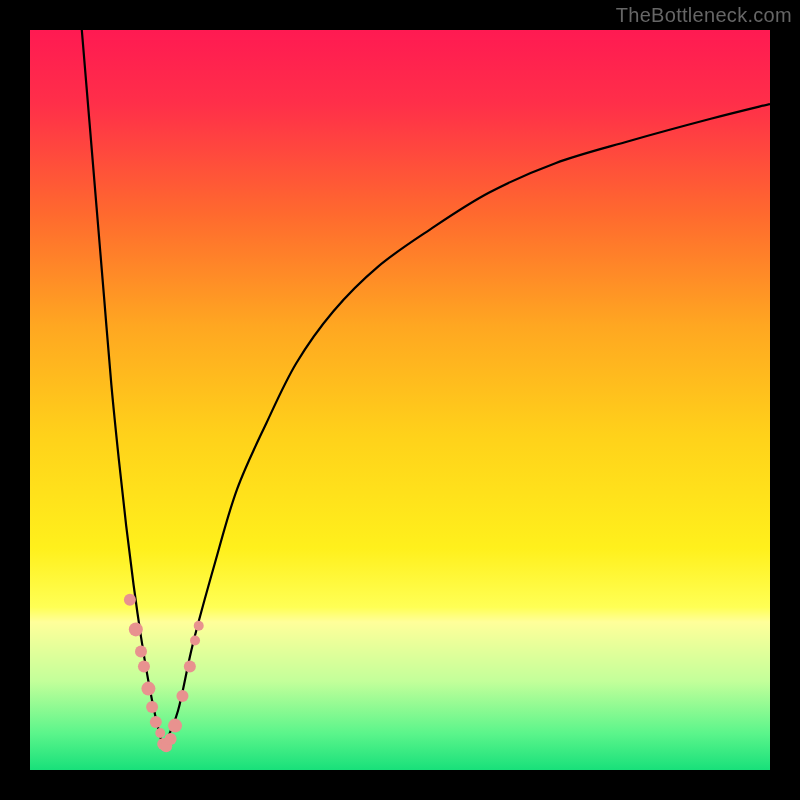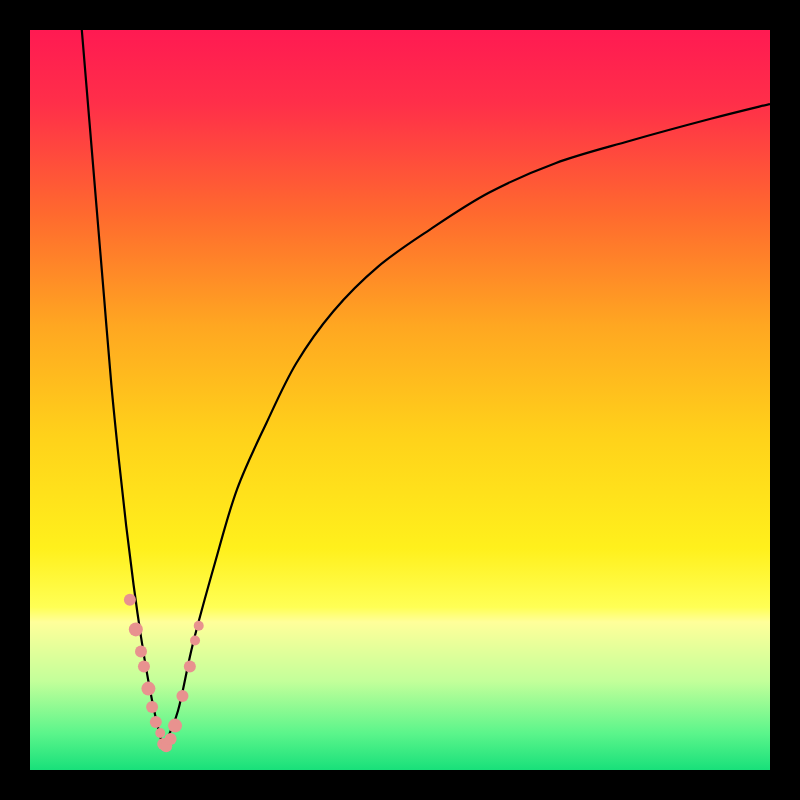--- a/index.html
+++ b/index.html
@@ -40,20 +40,21 @@
   svg.curve {
     position: absolute;
     inset: 0;
   }
 </style>
 </head>
 <body>
 
 <div class="outer">
 
+  <div class="attribution">TheBottleneck.com</div>
 
   <div class="plot">
 
     <svg class="gradient" viewBox="0 0 740 740" preserveAspectRatio="none">
       <defs>
         <linearGradient id="bg" x1="0" y1="0" x2="0" y2="1">
             <stop offset="0%" stop-color="#ff1a52"></stop>
             <stop offset="10%" stop-color="#ff2f49"></stop>
             <stop offset="25%" stop-color="#ff6a2e"></stop>
             <stop offset="40%" stop-color="#ffa721"></stop>

